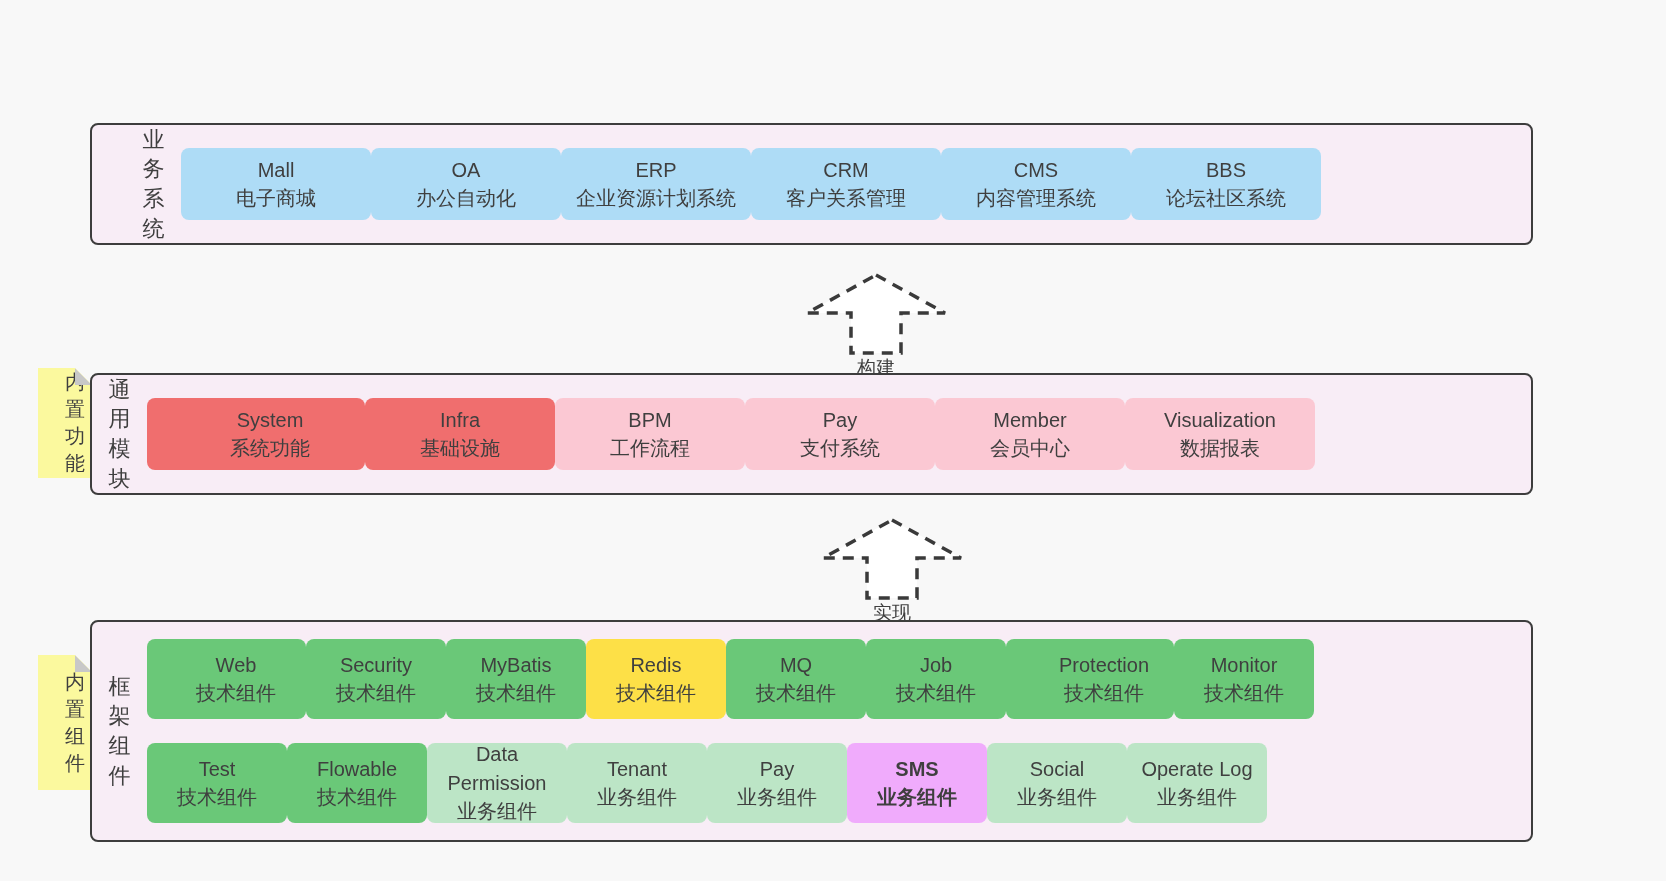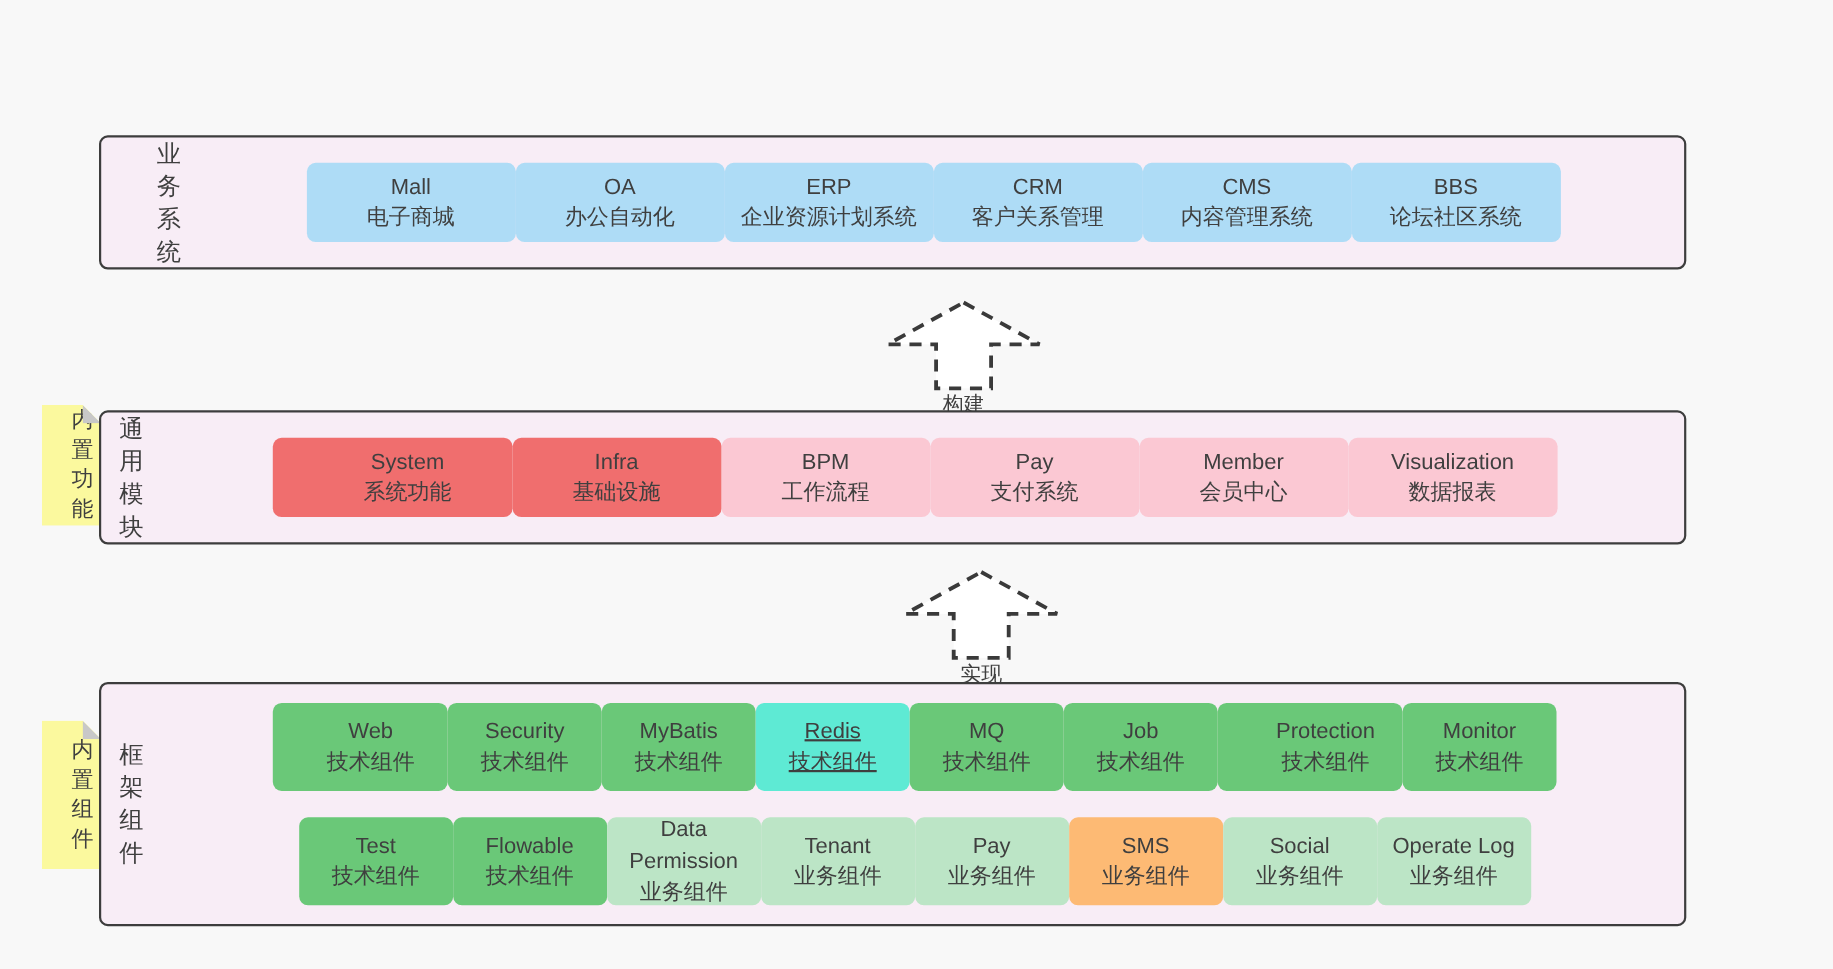--- a/index.html
+++ b/index.html
@@ -47,21 +47,21 @@
   .rows {
     flex: 1;
     display: flex;
     flex-direction: column;
     justify-content: center;
     gap: 24px;
     padding-right: 15px;
   }
   .box-row {
     display: flex;
-    justify-content: center;
+    justify-content: flex-start;
   }
   .box {
     border-radius: 8px;
     display: flex;
     flex-direction: column;
     align-items: center;
     justify-content: center;
     text-align: center;
     line-height: 1.42;
     font-size: 20px;
@@ -227,21 +227,21 @@
     <span class="box-sub">技术组件</span>
   </div>
           <div class="box" style="background: rgb(106, 200, 120);">
     <span class="box-title">Security</span>
     <span class="box-sub">技术组件</span>
   </div>
           <div class="box" style="background: rgb(106, 200, 120);">
     <span class="box-title">MyBatis</span>
     <span class="box-sub">技术组件</span>
   </div>
-          <div class="box" style="background: #5eead4; text-decoration: underline;">
+          <div class="box" style="background: #fde047;">
     <span class="box-title">Redis</span>
     <span class="box-sub">技术组件</span>
   </div>
           <div class="box" style="background: rgb(106, 200, 120);">
     <span class="box-title">MQ</span>
     <span class="box-sub">技术组件</span>
   </div>
           <div class="box" style="background: rgb(106, 200, 120);">
     <span class="box-title">Job</span>
     <span class="box-sub">技术组件</span>
@@ -269,21 +269,21 @@
     <span class="box-sub">业务组件</span>
   </div>
           <div class="box" style="background: rgb(188, 229, 198);">
     <span class="box-title">Tenant</span>
     <span class="box-sub">业务组件</span>
   </div>
           <div class="box" style="background: rgb(188, 229, 198);">
     <span class="box-title">Pay</span>
     <span class="box-sub">业务组件</span>
   </div>
-          <div class="box" style="background: #fdba74;">
+          <div class="box" style="background: #f0abfc; font-weight: bold;">
     <span class="box-title">SMS</span>
     <span class="box-sub">业务组件</span>
   </div>
           <div class="box" style="background: rgb(188, 229, 198);">
     <span class="box-title">Social</span>
     <span class="box-sub">业务组件</span>
   </div>
           <div class="box" style="background: rgb(188, 229, 198);">
     <span class="box-title">Operate Log</span>
     <span class="box-sub">业务组件</span>

